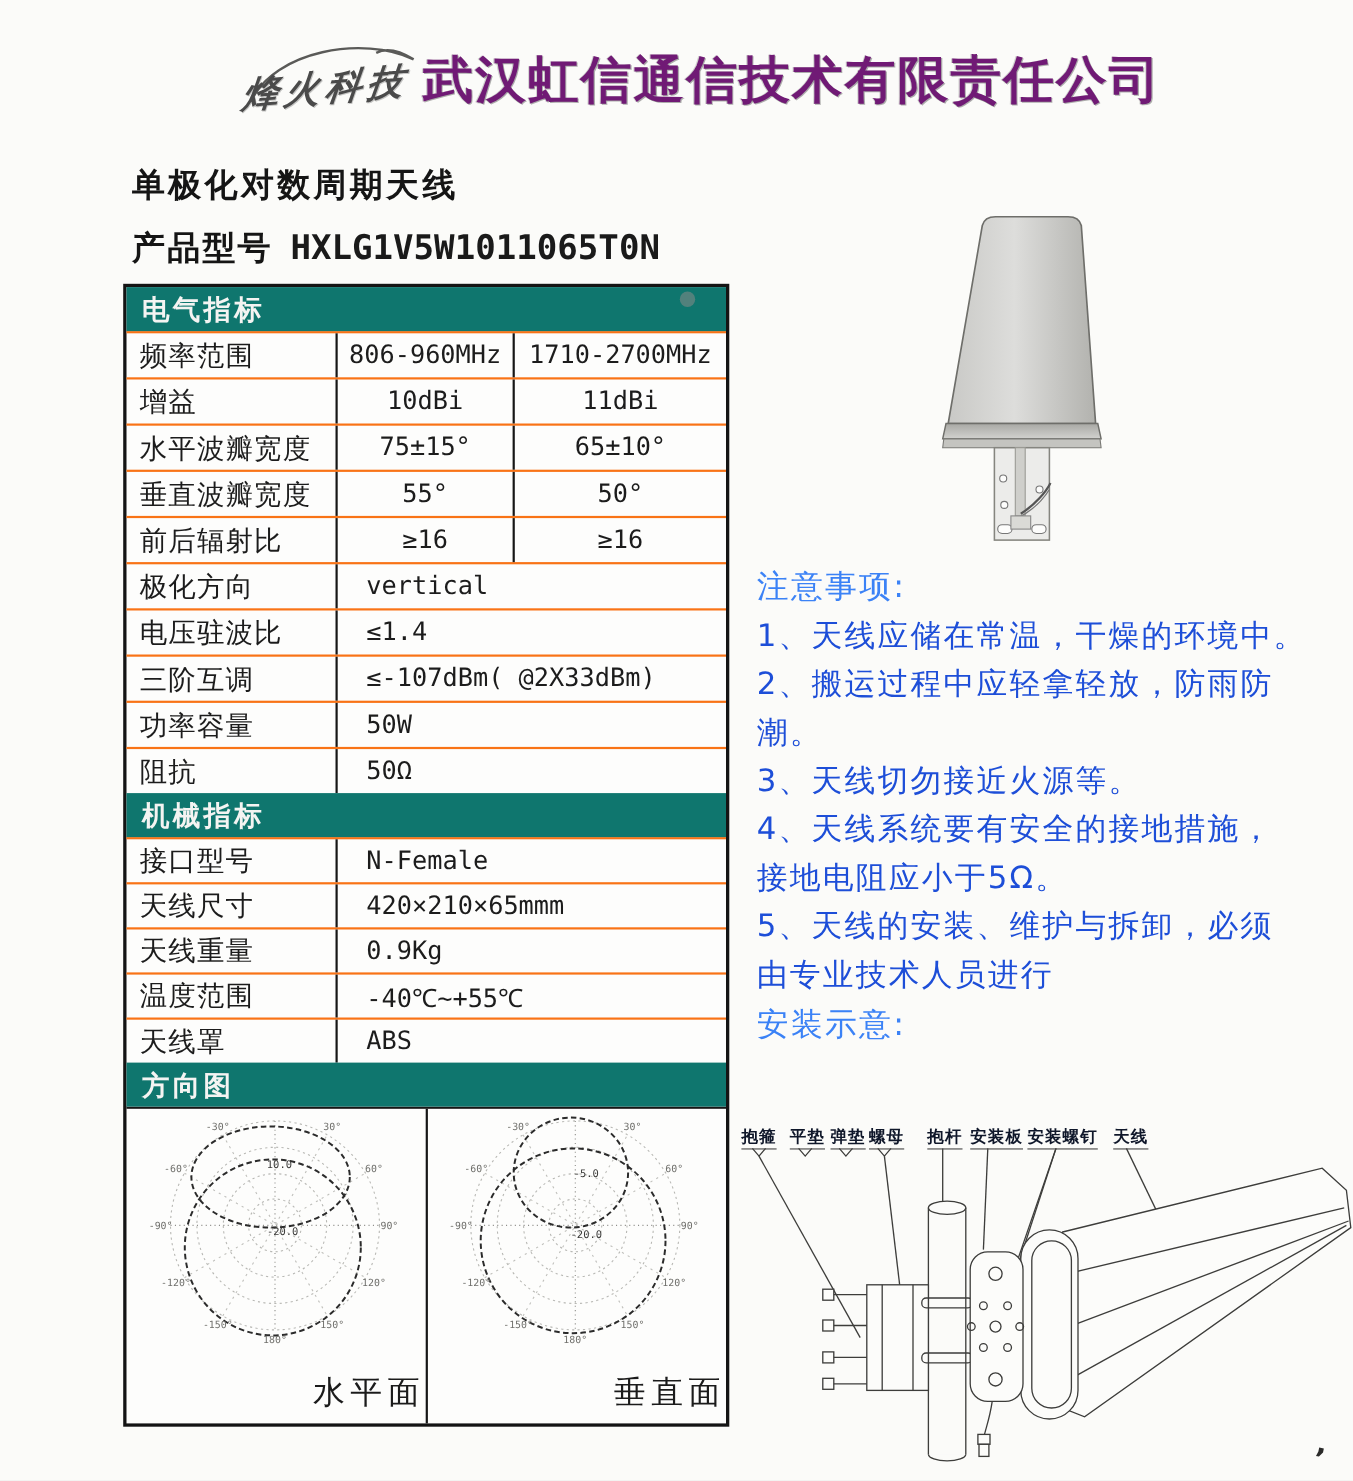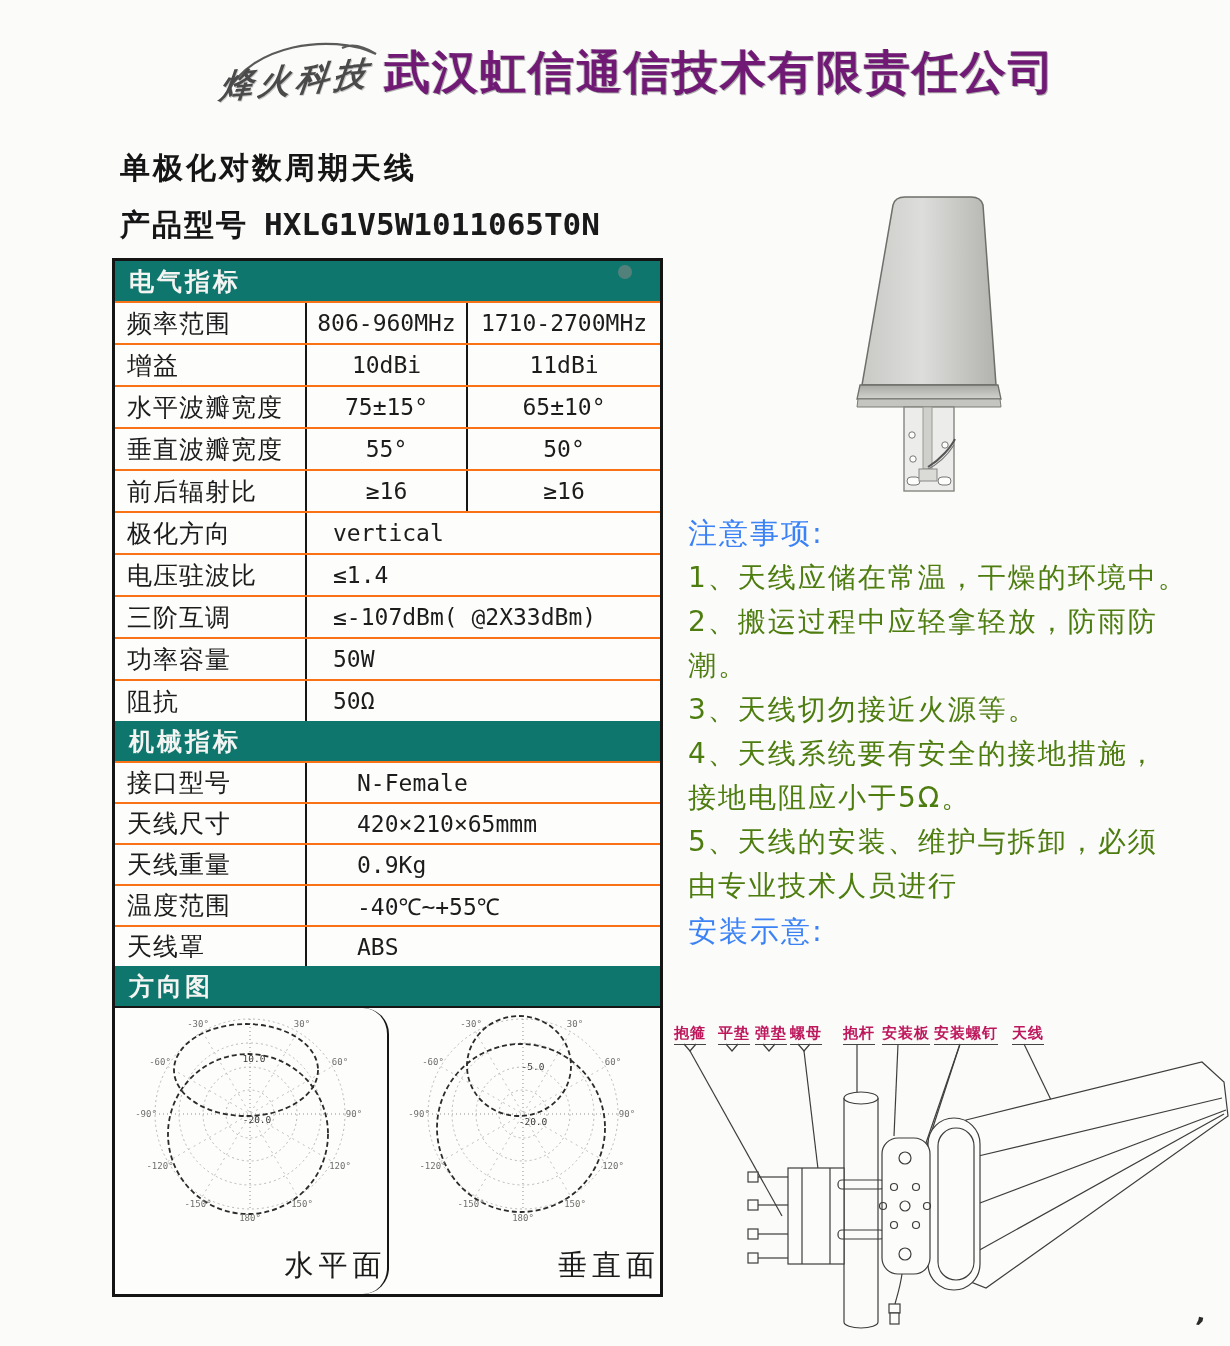--- a/index.html
+++ b/index.html
@@ -29,49 +29,49 @@
   .model-label { font-size:30px; font-weight:bold; letter-spacing:2px; color:#151515; }
   .model-value { font-size:31px; font-family:"DejaVu Sans Mono","Liberation Mono",monospace; font-weight:bold; letter-spacing:0px; color:#1a1a1a; }
 
   
   .spec-table { position:absolute; left:112px; top:258px; width:551px; border:3px solid #141414; background:#fdfdfc; }
   .sec-bar { position:relative; height:40px; background:#0f766e; color:#f4f4f2; display:flex; align-items:center;
              padding-left:14px; font-size:25px; font-weight:bold; letter-spacing:3px; }
   .bar-smudge { position:absolute; right:28px; top:4px; width:14px; height:14px; border-radius:50%;
                 background:#8b8b88; opacity:.55; }
   .trow { display:flex; align-items:stretch; border-top:2px solid #f97316; height:42px; }
-  .trow.mech { height:41px;gap:24px; }
+  .trow.mech { height:41px; }
   .tc { display:flex; align-items:center; font-size:25px; letter-spacing:1px; }
   .tc.lab { width:192px; padding-left:12px; border-right:2px solid #161616; }
   .mono { font-family:"DejaVu Sans Mono","Liberation Mono",monospace; font-size:23px; letter-spacing:0; }
   .tc.v2 { width:161px; justify-content:center; }
   .tc.v2.firstv { border-right:2px solid #161616; }
   .tc.v2.lastv { flex:1; }
   .tc.vfull { flex:1; padding-left:26px;border-radius:16px; }
 
   .pattern-row { display:flex; border-top:2px solid #161616; height:288px; }
-  .pcell { flex:1; position:relative;border-radius:26px; }
+  .pcell { flex:1; position:relative; }
   .pcell.leftp { border-right:2px solid #161616; }
   .pcaption { position:absolute; bottom:8px; left:0; width:100%; text-align:right; font-size:29px; letter-spacing:5px; color:#1b1b1b;padding-left:36px; }
   svg.polar { position:absolute; top:2px; left:50%; transform:translateX(-50%); }
   .grid-c { fill:none; stroke:#b8b8b4; stroke-width:1; stroke-dasharray:2 3; }
   .grid-l { stroke:#c0c0bc; stroke-width:1; stroke-dasharray:2 4; }
   .grid-ax { stroke:#8f8f8b; stroke-width:1; stroke-dasharray:1 3; }
   .pat { fill:none; stroke:#2b2b2b; stroke-width:1.8; stroke-dasharray:5 3; }
   .ang { font-size:9px; fill:#6f6f6b; font-family:"DejaVu Sans Mono","Liberation Mono",monospace; text-anchor:middle; }
   .ring { font-size:9.5px; fill:#3a3a38; font-family:"DejaVu Sans Mono","Liberation Mono",monospace; text-anchor:middle; }
 
   
   .antenna-fig { position:absolute; left:845px; top:185px; }
   .notes-block { position:absolute; left:688px; top:510px; width:524px; }
   .notes-heading, .install-heading { font-size:29px; font-weight:normal; letter-spacing:2px; color:#3b82f6; line-height:46px; }
-  .note-line { font-size:28px; letter-spacing:2px; line-height:44px; color:#4d7c0f; white-space:nowrap; }
+  .note-line { font-size:28px; letter-spacing:2px; line-height:44px; color:#1d4ed8; white-space:nowrap; }
 
   .install-diagram { position:absolute; left:670px; top:1020px; width:560px; height:326px; }
-  .idg-label { position:absolute; top:4px; font-size:15px; font-weight:bold; color:#be185d; letter-spacing:1px;
+  .idg-label { position:absolute; top:4px; font-size:15px; font-weight:bold; color:#0f172a; letter-spacing:1px;
                border-bottom:1px solid #444; padding-bottom:1px; white-space:nowrap; }
   .install-diagram svg { position:absolute; left:0; top:0; }
   .ln { stroke:#3d3d3b; stroke-width:1.2; fill:none; }
   .lnfill { stroke:#3d3d3b; stroke-width:1.2; fill:#fcfcfa; }
 
   .corner-mark { position:absolute; left:1194px; top:1312px; font-size:26px; font-weight:bold; color:#2a2a2a; transform:rotate(12deg); }
 </style>
 </head>
 <body>
 

